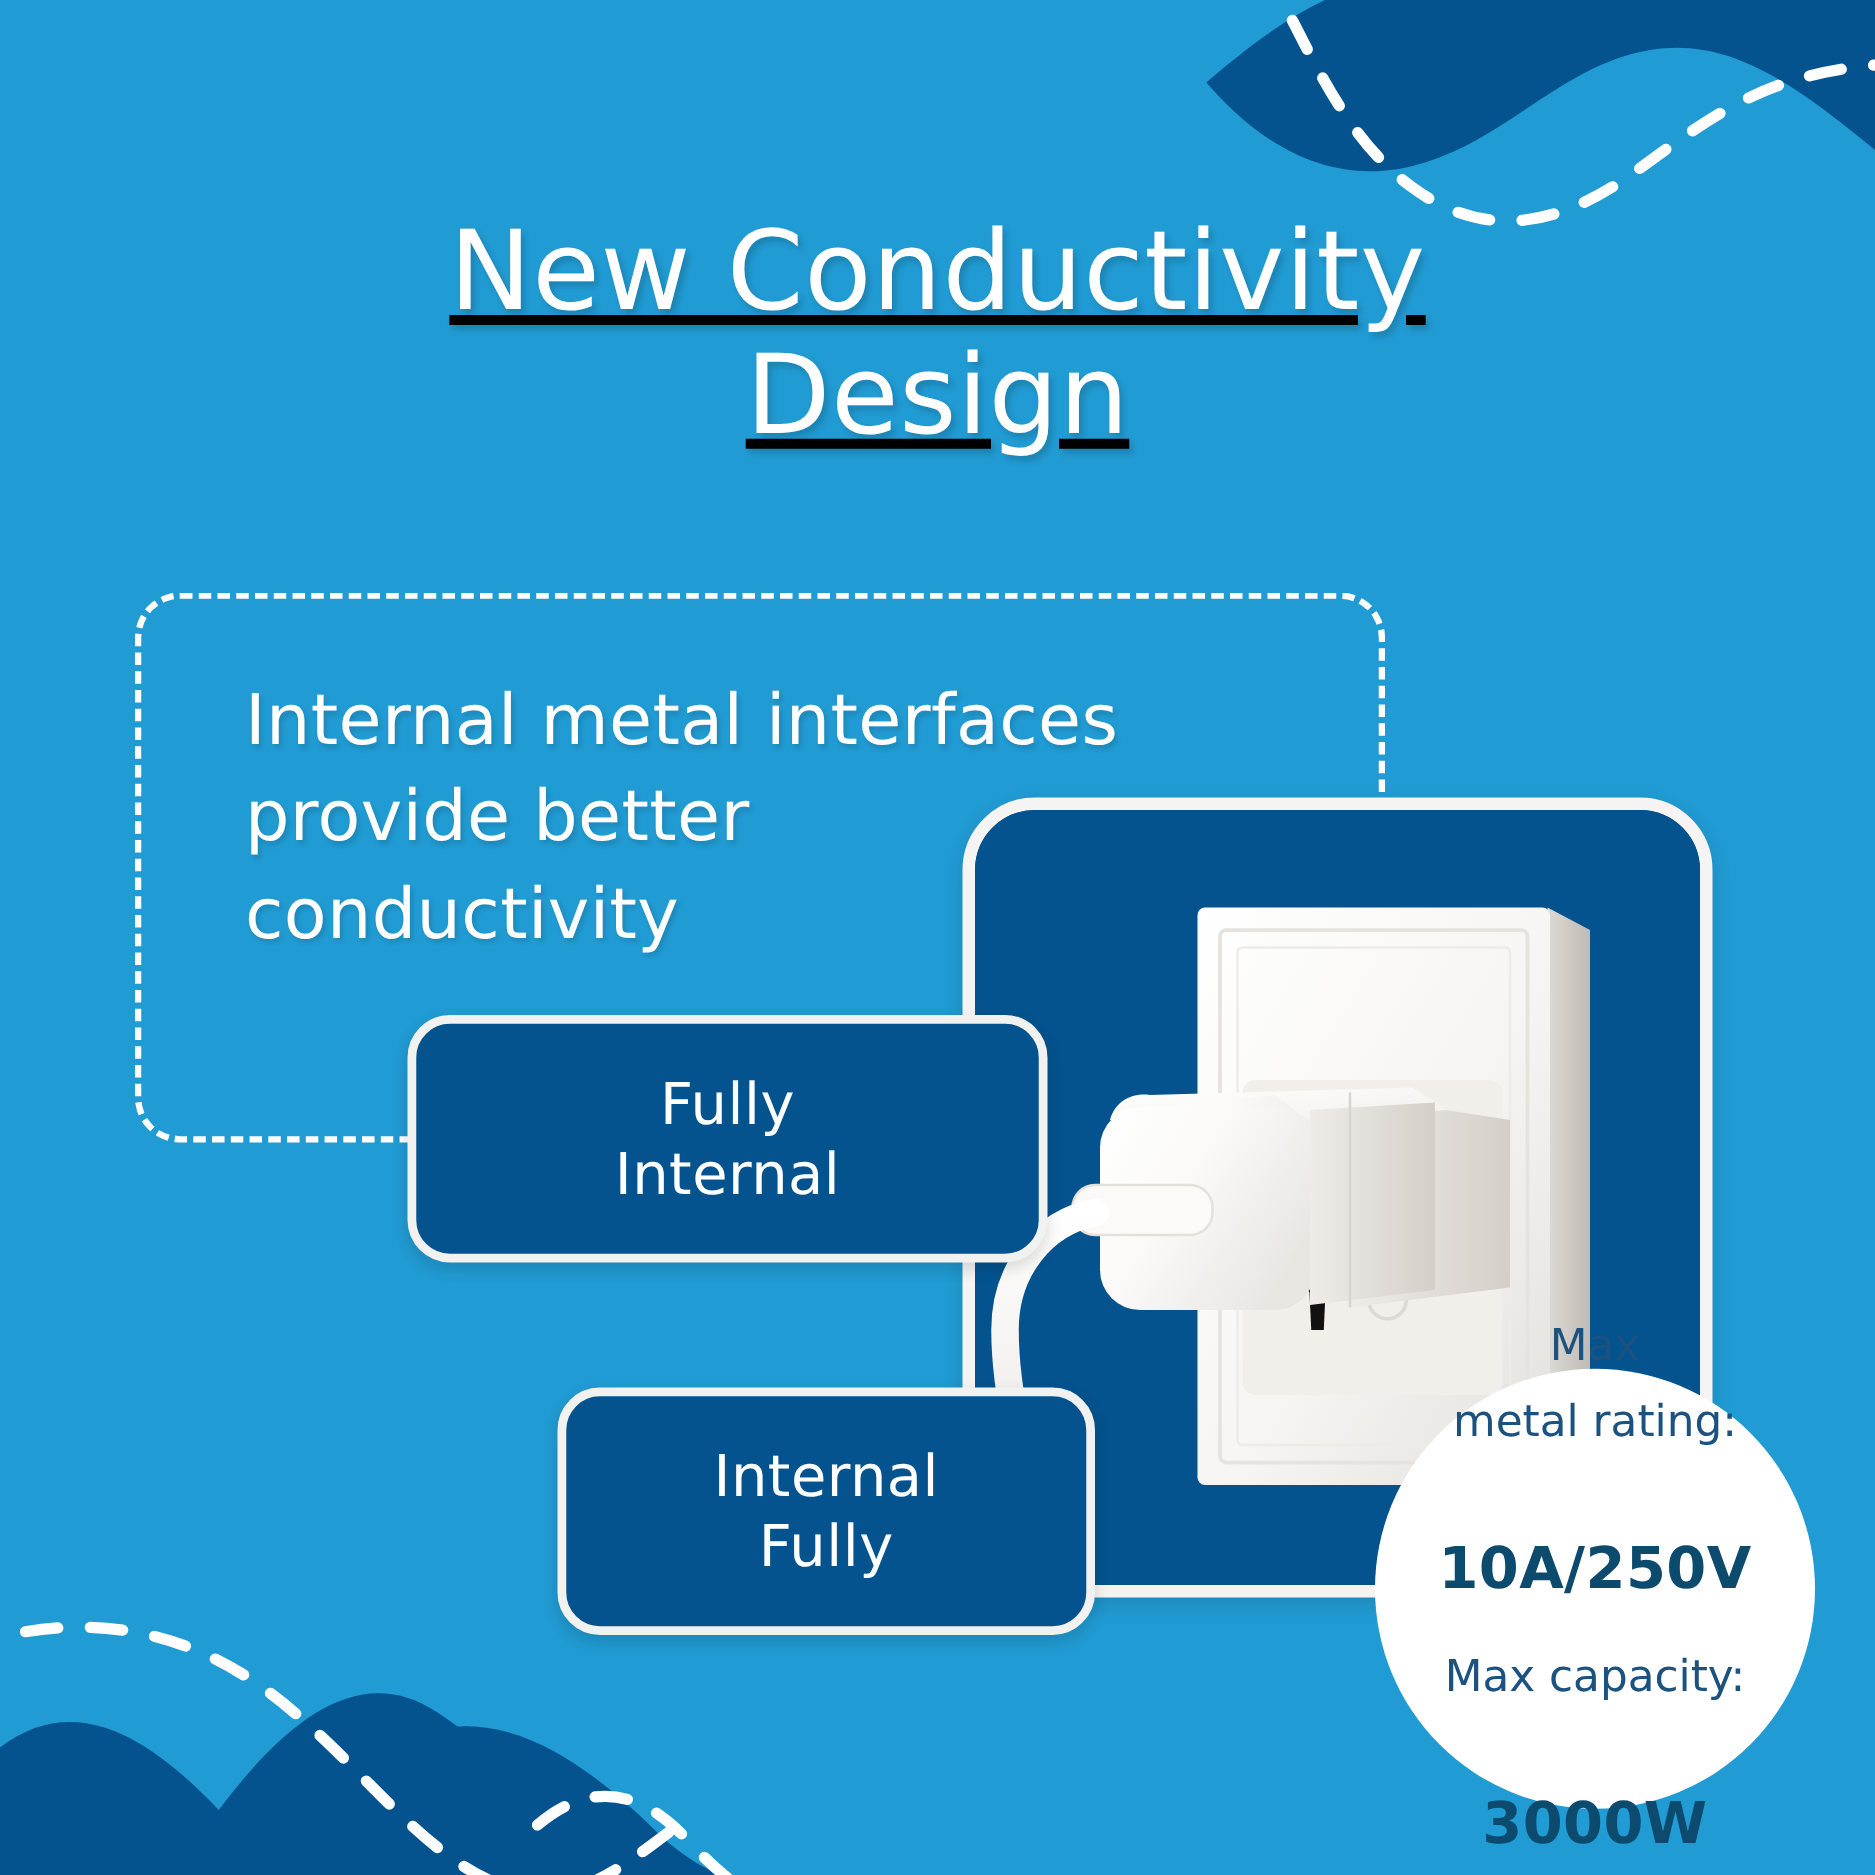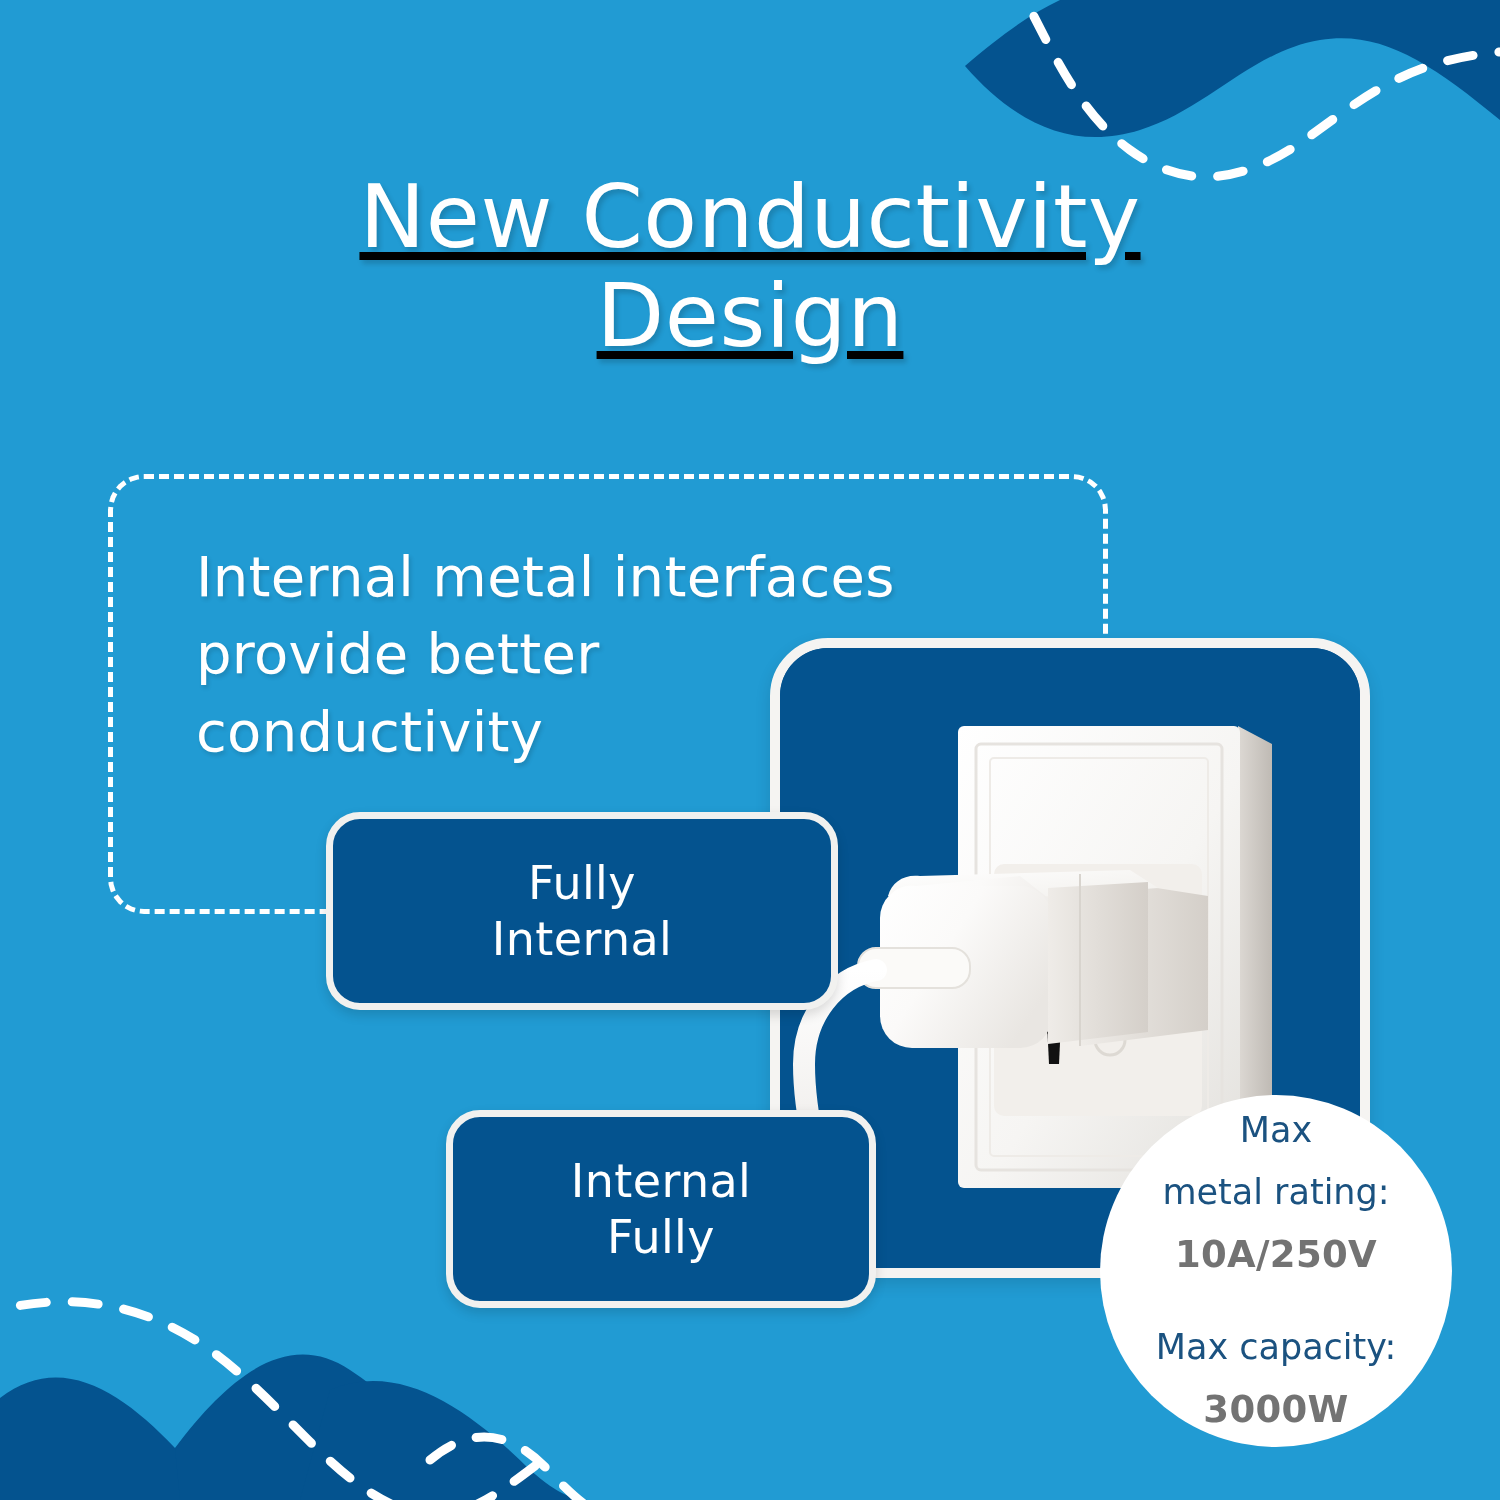--- a/index.html
+++ b/index.html
@@ -136,25 +136,26 @@
     padding: 10px 26px;
     gap: 20px;
   }
   .spec-label {
     color: #1B5280;
     font-size: 35px;
     line-height: 1.18;
     font-weight: 400;
   }
   .spec-value {
-    color: #737373;
-    font-size: 37px;
+    color: #0c4a6e;
+    font-size: 46px;
     line-height: 1.18;
     font-weight: bold;
     letter-spacing: 0.3px;
+    margin-top: 48px;
   }
   .spec-gap { height: 10px; }
 </style>
 </head>
 <body>
 
 <div class="poster">
 
   <svg class="bg-waves" viewBox="0 0 1500 1500" xmlns="http://www.w3.org/2000/svg">
 

